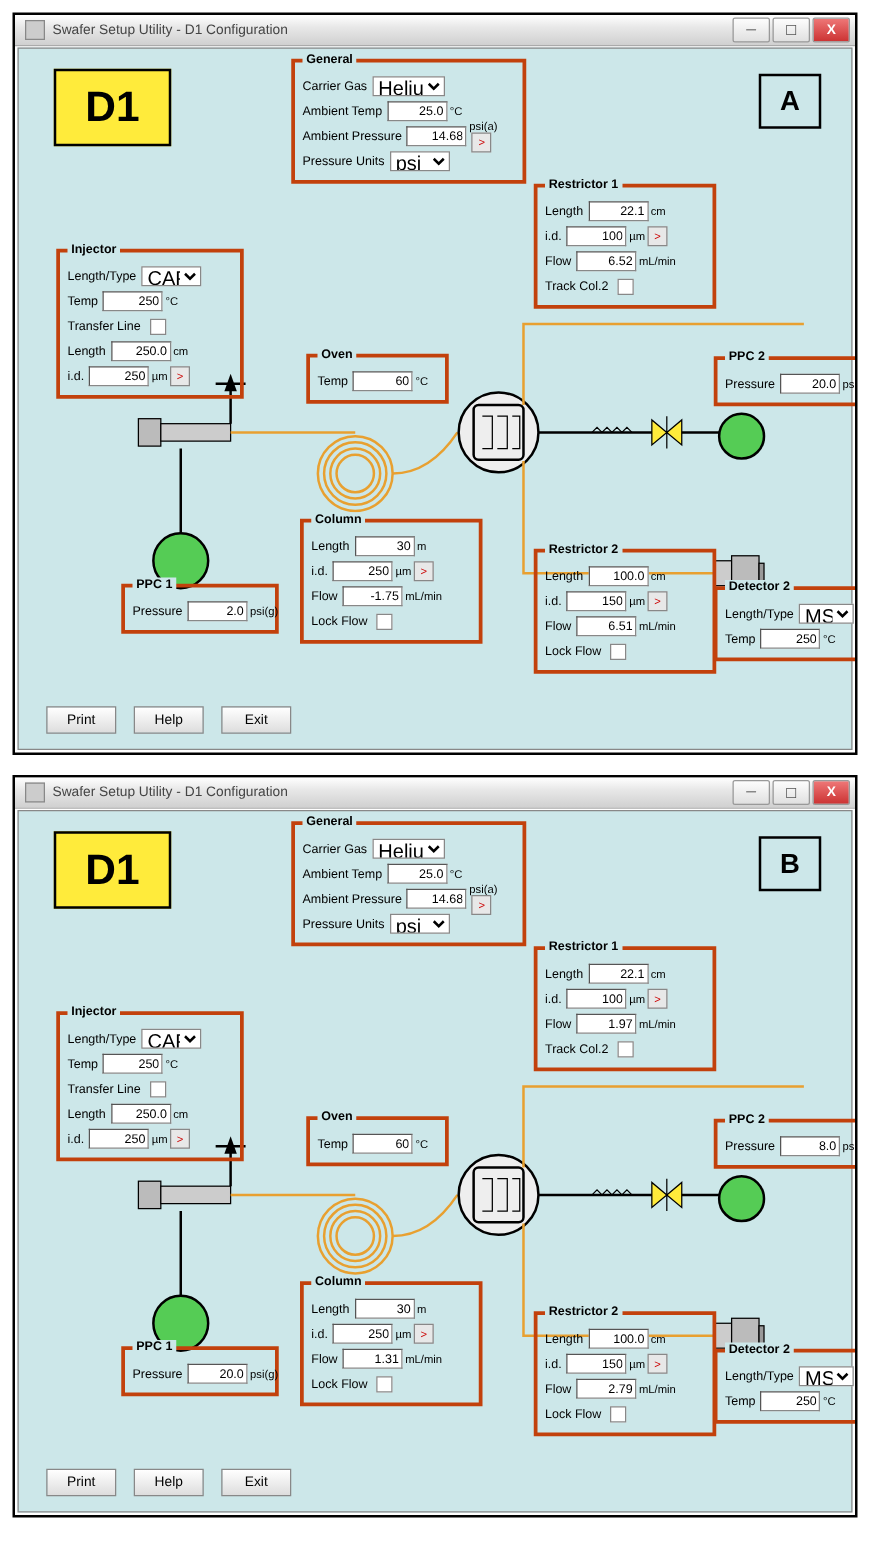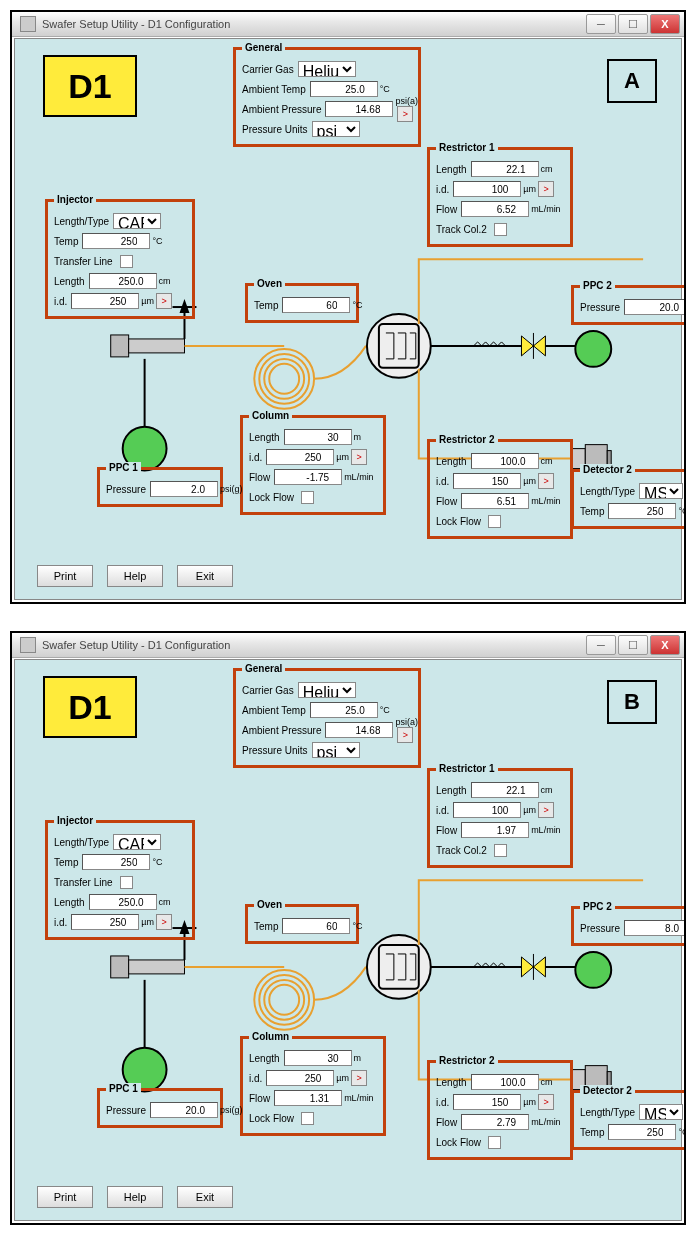--- a/index.html
+++ b/index.html
@@ -1,29 +1,29 @@
 <!DOCTYPE html>
 <html><head>
 <meta charset="utf-8">
 <style>
   body{margin:0;padding:10px;background:#fff;font-family:Tahoma,"MS Sans Serif",sans-serif;font-size:10px;color:#000}
-  .window{width:672px;height:590px;border:2px solid #000;margin-bottom:27px;position:relative;overflow:hidden}
+  .window{width:672px;height:590px;border:2px solid #000;margin-bottom:16px;position:relative;overflow:hidden}
   .titlebar{height:24px;background:linear-gradient(to bottom,#fff 0%,#e8e8e8 40%,#d0d0d0 100%);border-bottom:1px solid #aaa;display:flex;align-items:center;padding:0 4px 0 8px;font-size:11px;color:#444}
   .tb-icon{width:14px;height:14px;background:#ccc;border:1px solid #888;margin-right:6px}
   .tb-spacer{flex:1}
   .tb-btn{width:28px;height:18px;margin-left:2px;display:flex;align-items:center;justify-content:center;background:linear-gradient(#fdfdfd,#e0e0e0);border:1px solid #999;border-radius:2px;font-size:11px;color:#555;cursor:pointer}
   .tb-close{background:linear-gradient(#e77,#c33);color:#fff;font-weight:bold}
   .client{position:absolute;left:2px;right:2px;top:26px;bottom:2px;background:#cce7e9;border:1px solid #888}
   .badge{position:absolute;left:28px;top:16px;width:90px;height:58px;background:#ffeb3b;border:2px solid #000;display:flex;align-items:center;justify-content:center;font-size:34px;font-weight:bold;font-family:Liberation Sans, sans-serif}
   .letterbox{position:absolute;right:24px;top:20px;width:46px;height:40px;border:2px solid #000;display:flex;align-items:center;justify-content:center;font-size:22px;font-weight:bold}
   .grp{position:absolute;border:3px solid #c2410c;padding:8px 6px 4px 6px}
   .grp .gtitle{position:absolute;top:-8px;left:6px;background:#cce7e9;padding:0 3px;font-weight:bold}
   .row{display:flex;align-items:center;margin:2px 0;height:18px}
   .lbl{text-align:right;margin-right:4px;white-space:nowrap}
-  .inp{width:42px;height:14px;border:1px solid #888;border-top-color:#555;border-left-color:#555;background:#fff;font-size:10px;text-align:right;padding:0 12px}
+  .inp{width:42px;height:14px;border:1px solid #888;border-top-color:#555;border-left-color:#555;background:#fff;font-size:10px;text-align:right;padding:0 2px}
   .sel{height:16px;border:1px solid #888;background:#fff;font-size:16px}
   .unit{margin-left:2px;font-size:9px;min-width:28px;text-align:left}
   .chk{width:11px;height:11px;border:1px solid #888;background:#fff;margin-left:3px}
   .arrowbtn{width:14px;height:14px;border:1px solid #888;background:#e8e8e8;display:inline-flex;align-items:center;justify-content:center;font-size:9px;color:#c00;margin-left:2px;cursor:pointer}
   .btn{width:56px;height:22px;border:1px solid #888;background:linear-gradient(#fff,#ddd);font-size:11px;cursor:pointer}
   .buttons{position:absolute;left:22px;bottom:12px;display:flex;gap:14px}
   svg.diagram{position:absolute;left:0;top:0;width:100%;height:100%;pointer-events:none}
 </style>
 </head>
 <body>

